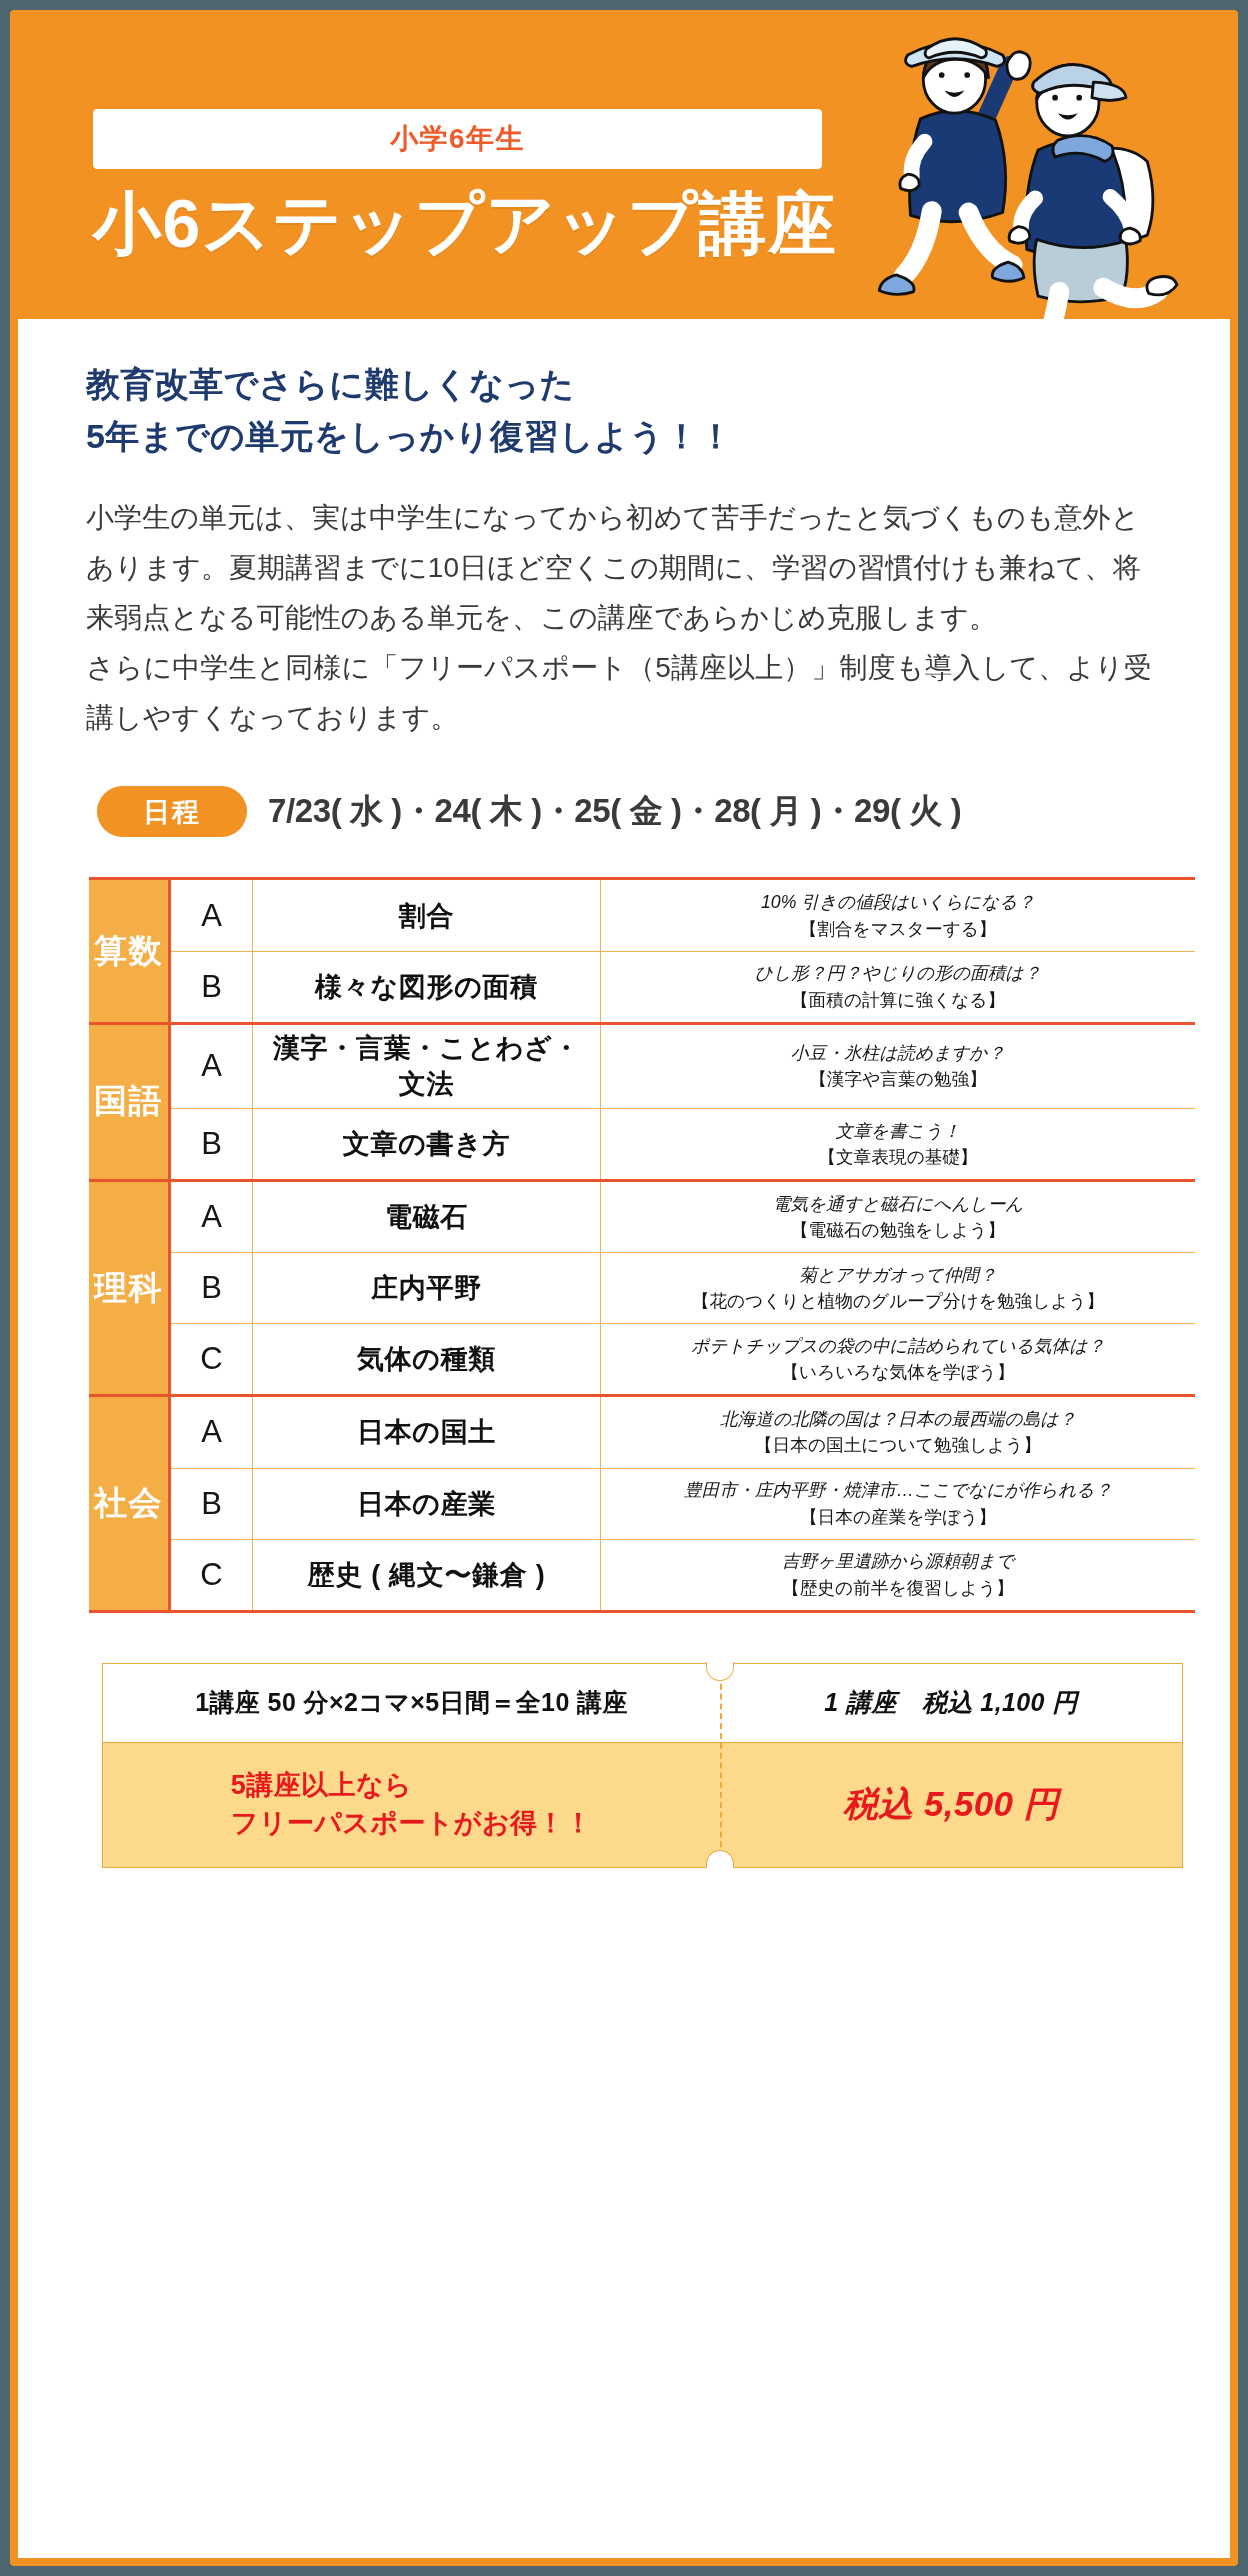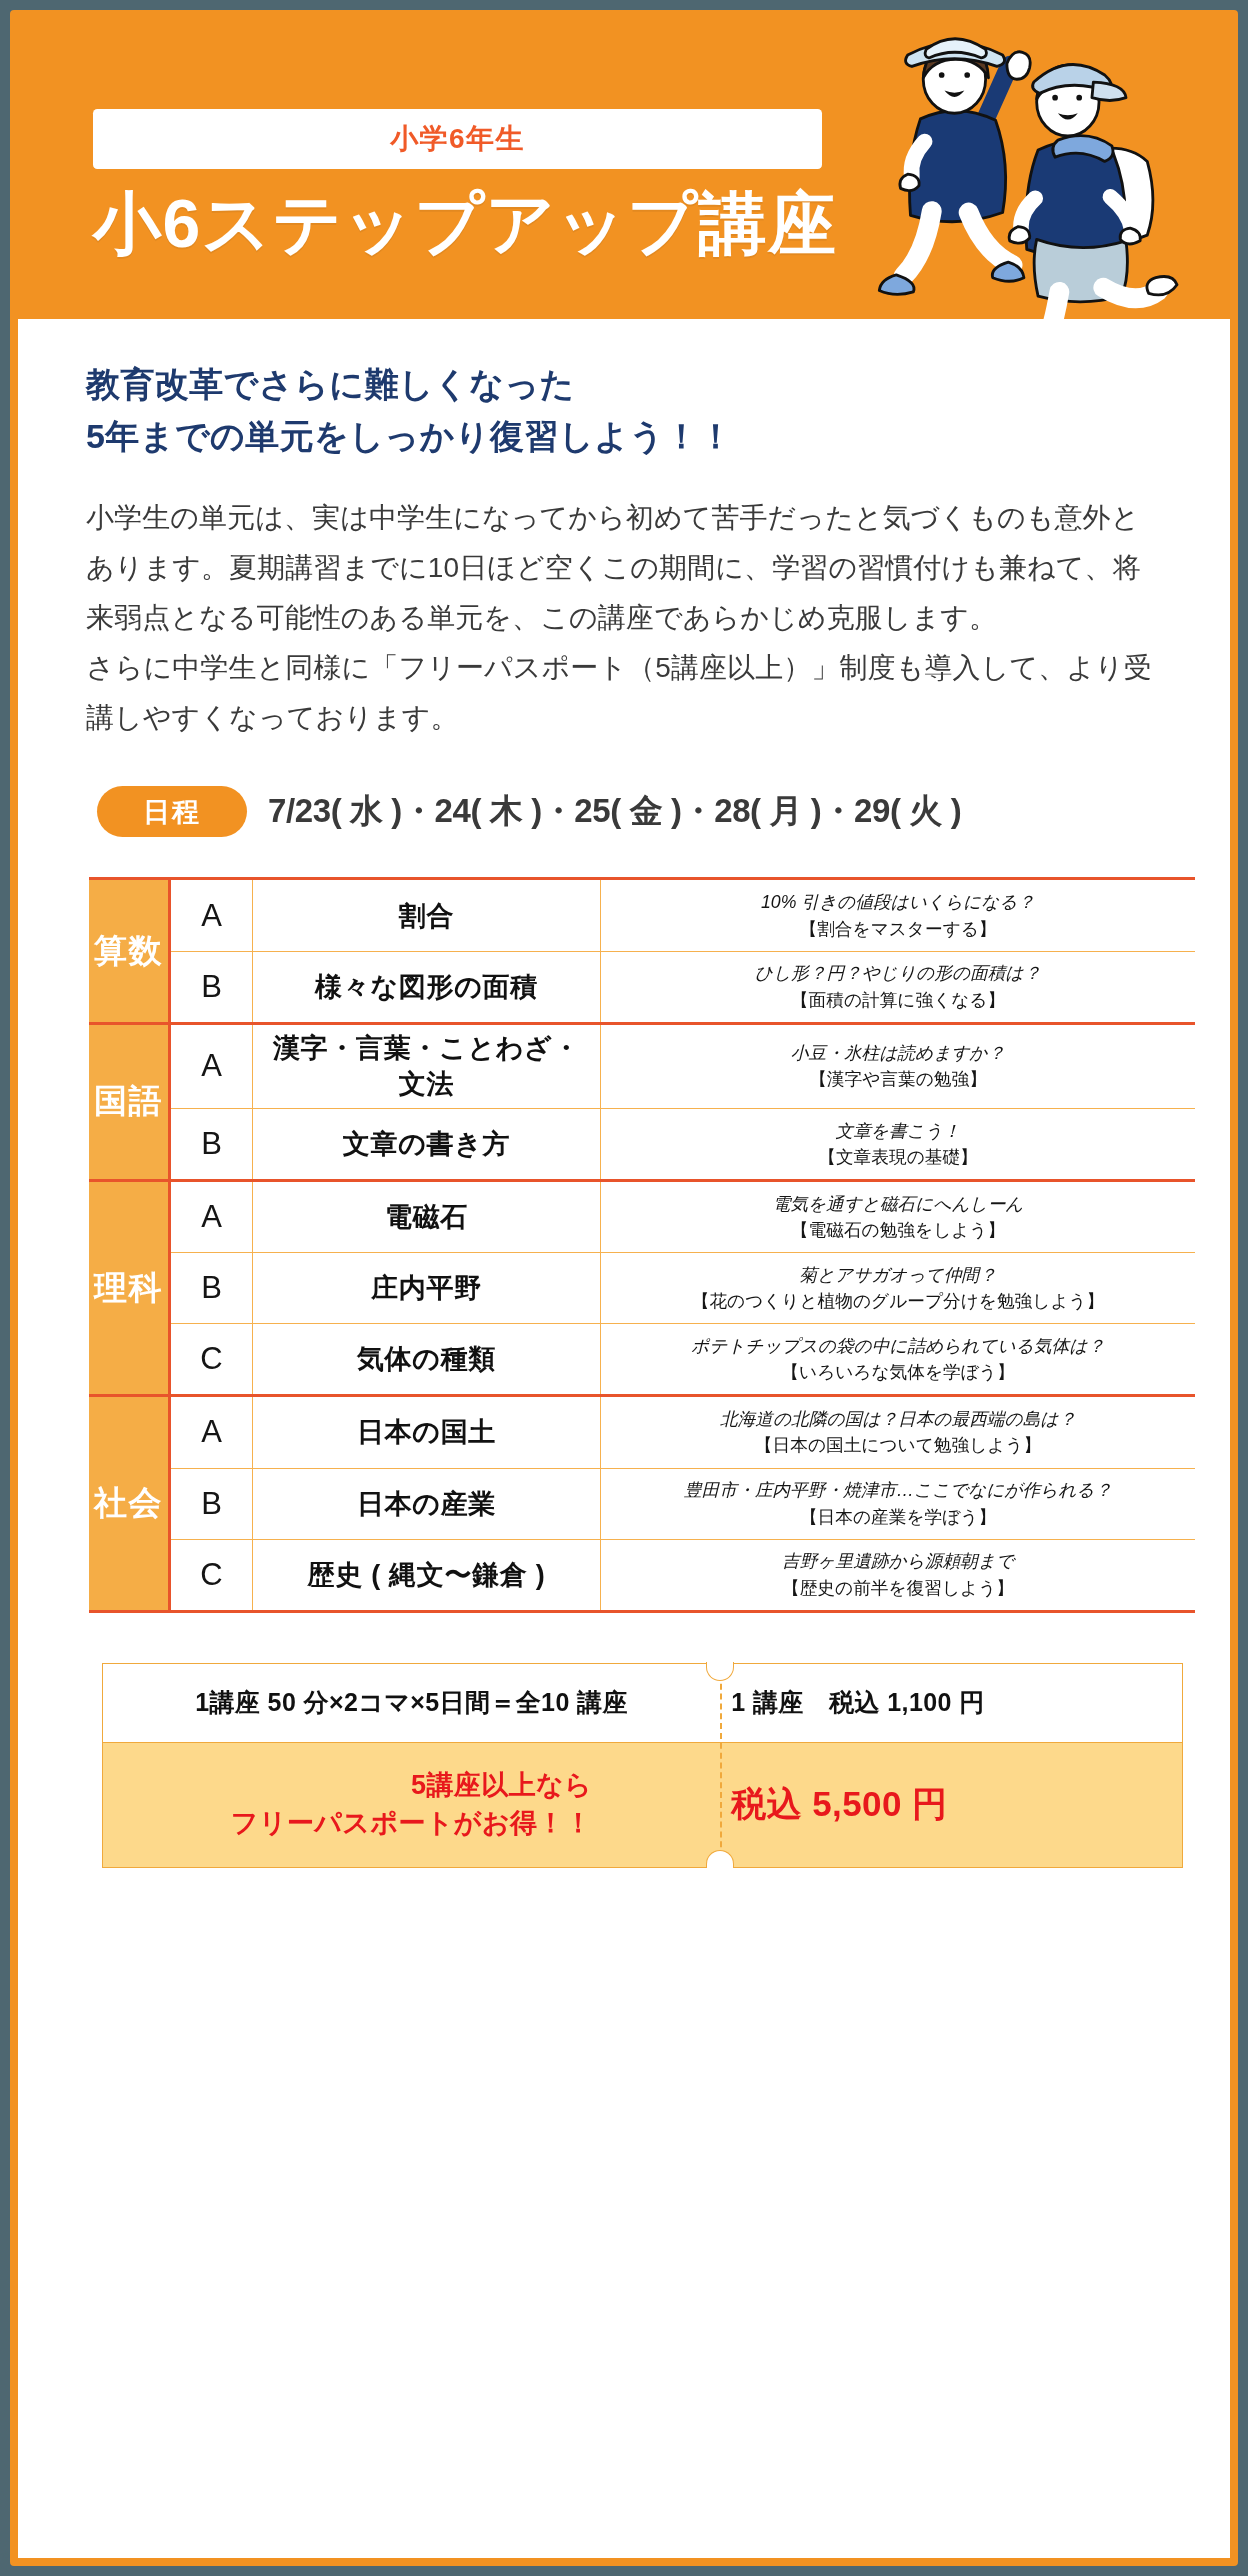--- a/index.html
+++ b/index.html
@@ -224,22 +224,22 @@
     display: flex;
     height: 78px;
     background: #ffffff;
   }
   .ticket-bottom {
     display: flex;
     height: 125px;
     background: #fdd98b;
     border-top: 1.4px solid #f0a93c;
   }
-  .tk-left  { width: 617px; flex: none; display:flex; align-items:center; justify-content:center; text-align:right; padding: 0 11.3px; }
-  .tk-right { flex: 1; display:flex; align-items:center; justify-content:flex-start; text-align:center; padding: 0 11.3px; }
+  .tk-left  { width: 617px; flex: none; display:flex; align-items:center; justify-content:center; text-align:left; padding: 0 11.3px; }
+  .tk-right { flex: 1; display:flex; align-items:center; justify-content:center; text-align:center; padding: 0 11.3px; font-style: italic; }
 
   .tk-duration { color: #111111; font-size: 25px; font-weight: bold; letter-spacing: 0.4px; white-space: nowrap; }
   .tk-unitprice { color: #111111; font-size: 25px; font-weight: bold; letter-spacing: 0.4px; white-space: nowrap; }
   .tk-promo {
     color: #e8181c; font-size: 27px; font-weight: bold; line-height: 1.4;
     white-space: pre-line; letter-spacing: 0.4px;
   }
   .tk-total { color: #e8181c; font-size: 35px; font-weight: bold; letter-spacing: 0.4px; white-space: nowrap; }
 
   

